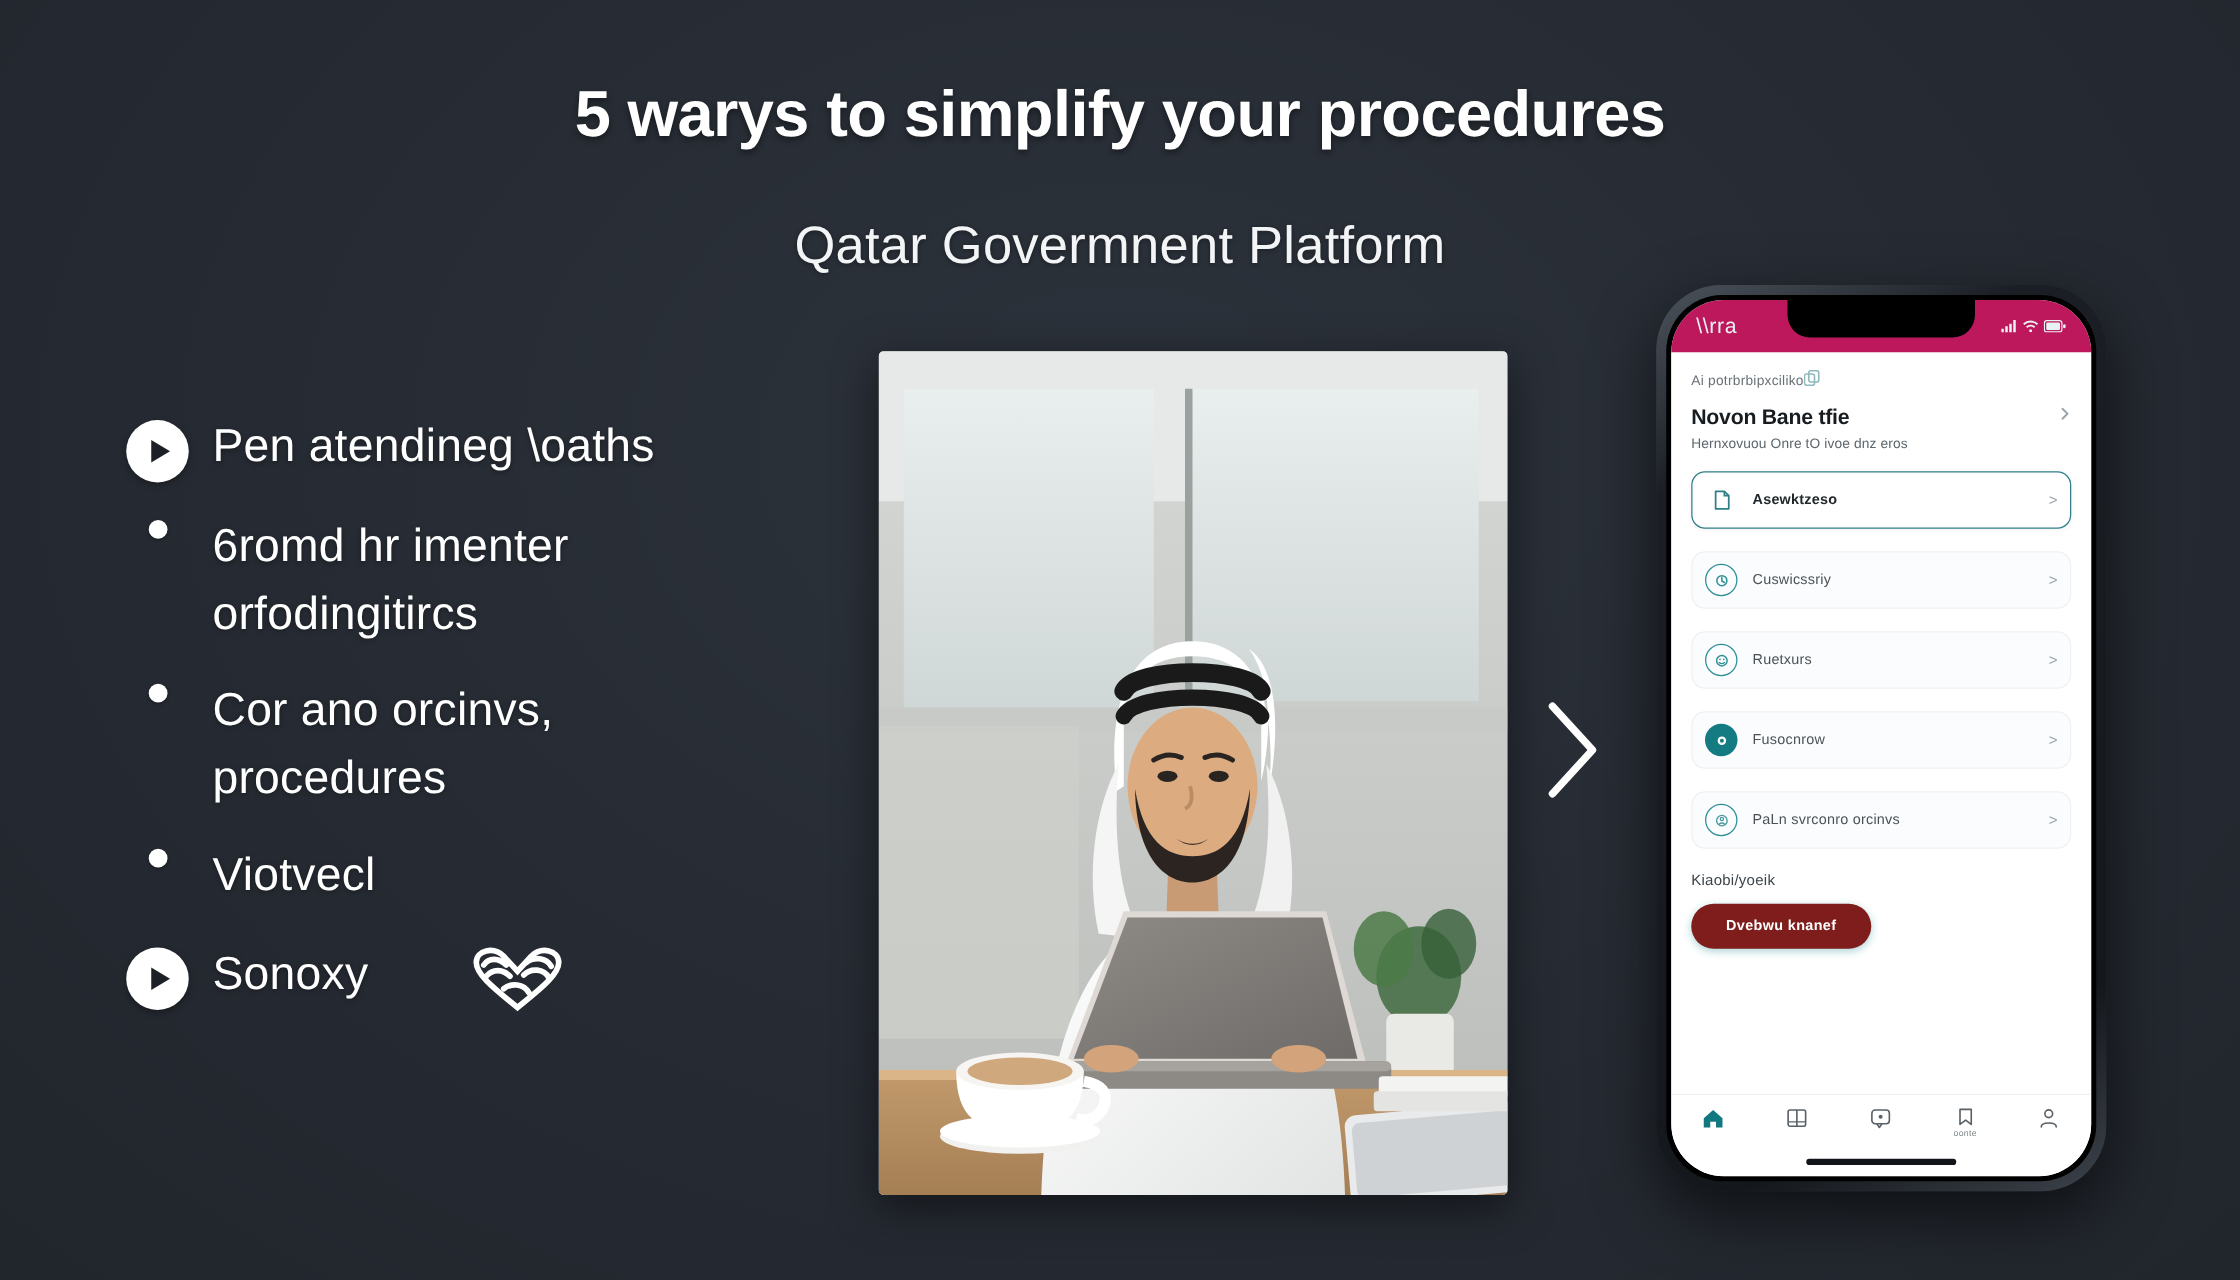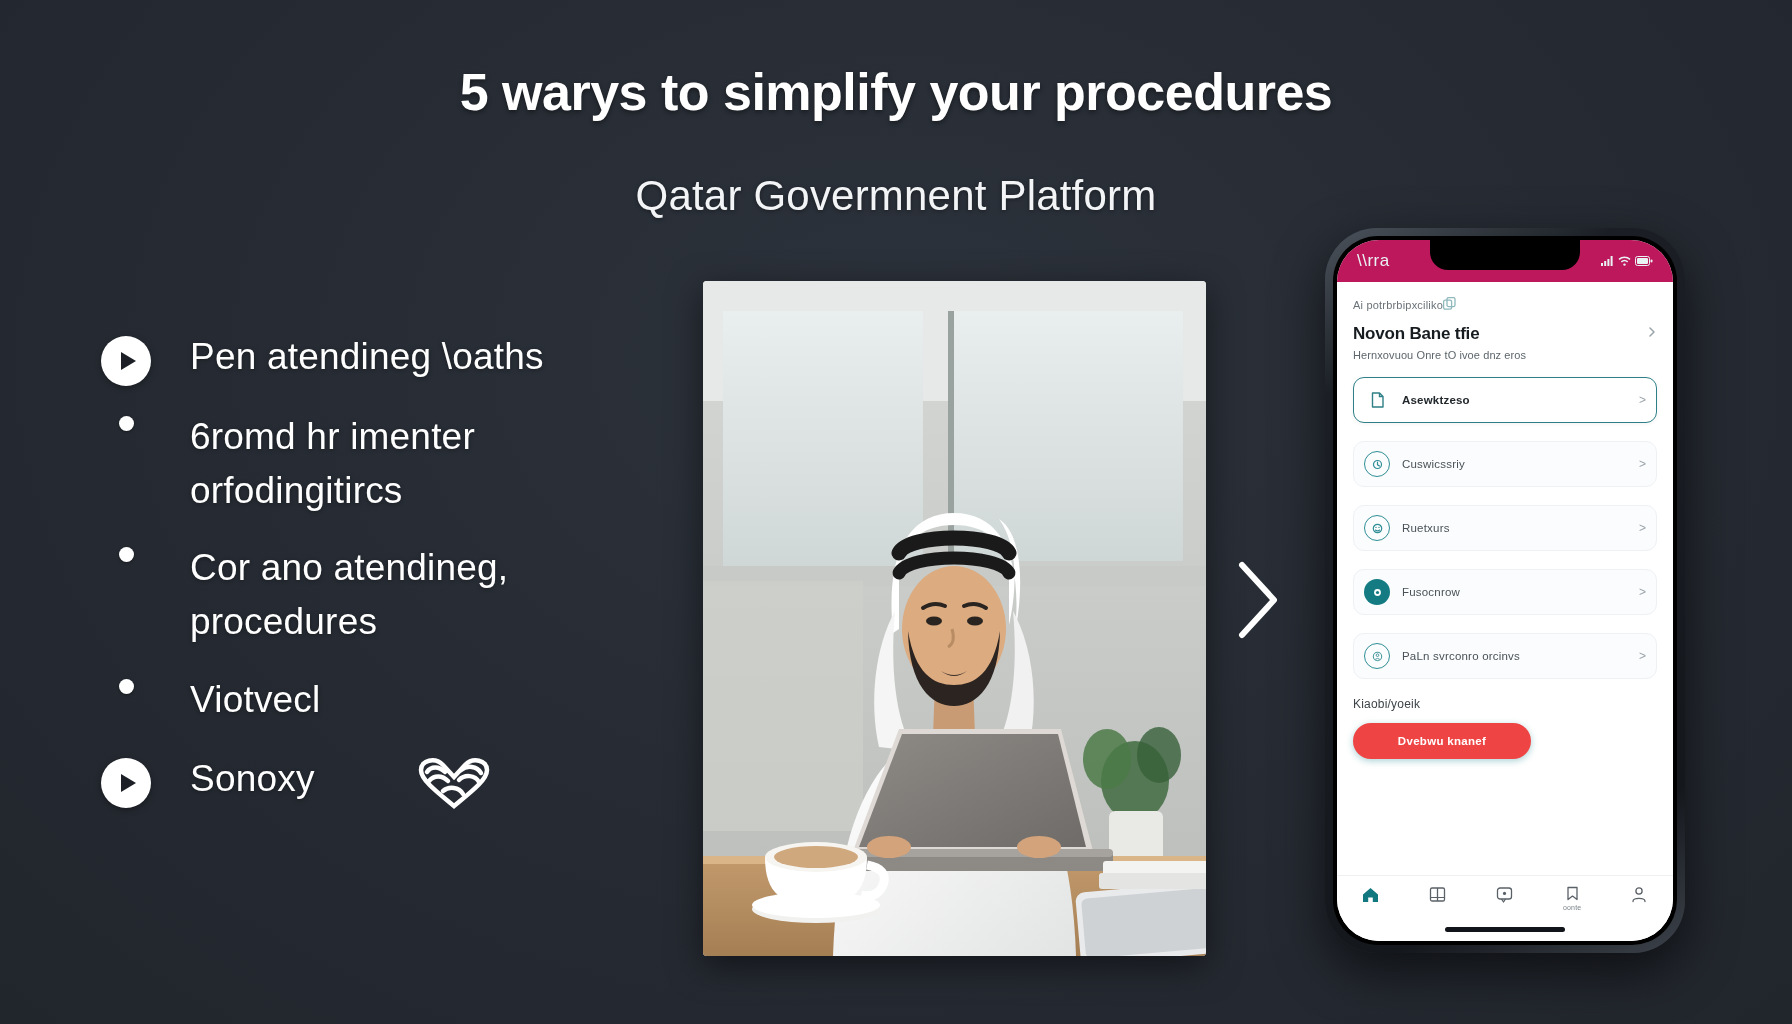--- a/index.html
+++ b/index.html
@@ -31,21 +31,20 @@
     text-shadow: 0 1px 4px rgba(0,0,0,0.4);
   }
 
   
   .bullets {
     position: absolute; left: 96px; top: 330px; width: 560px;
   }
   .bullet-row {
     display: flex; align-items: flex-start;
     margin-bottom: 24px;
-    gap: 20px;
   }
   .bullet-row.tight { margin-bottom: 26px; }
   .marker {
     width: 60px; flex: 0 0 60px;
     display: flex; align-items: center; justify-content: center;
     padding-top: 6px;
   }
   .play-circle {
     width: 50px; height: 50px; border-radius: 50%;
     background: #ffffff;
@@ -184,22 +183,22 @@
   .ico-plain { color: #2e7f87; }
   .row-label {
     flex: 1; font-size: 11.5px; color: #4a5257; letter-spacing: 0.2px;
   }
   .row-label.strong { color: #22282c; font-weight: 600; }
   .row-chev { color: #9aa3a9; font-size: 12px; }
   .section-label {
     font-size: 12px; color: #3c4449; margin: 14px 0 12px 0; letter-spacing: 0.2px;
   }
   .cta {
-    display: block; width: 178px; height: 36px;
-    background: #ef4444; color: #ffffff;
+    display: block; width: 144px; height: 36px;
+    background: #7f1d1d; color: #ffffff;
     border: none; border-radius: 19px;
     font-size: 11.5px; font-weight: bold; letter-spacing: 0.3px;
     font-family: "Liberation Sans", sans-serif;
     box-shadow: 0 2px 7px rgba(14,122,132,0.35);
   }
   .tabbar {
     flex: 0 0 auto; height: 66px;
     background: #ffffff;
     border-top: 1px solid #eef0f2;
     display: flex; align-items: flex-start; justify-content: space-around;
@@ -245,21 +244,21 @@
         <span>6romd hr imenter</span>
         <span class="l2">orfodingitircs</span>
       </div>
     </div>
 
     <div class="bullet-row">
       <div class="marker">
         <div class="dot"></div>
       </div>
       <div class="bullet-text">
-        <span>Cor ano atendineg,</span>
+        <span>Cor ano orcinvs,</span>
         <span class="l2">procedures</span>
       </div>
     </div>
 
     <div class="bullet-row tight">
       <div class="marker">
         <div class="dot"></div>
       </div>
       <div class="bullet-text">
         <span>Viotvecl</span>

